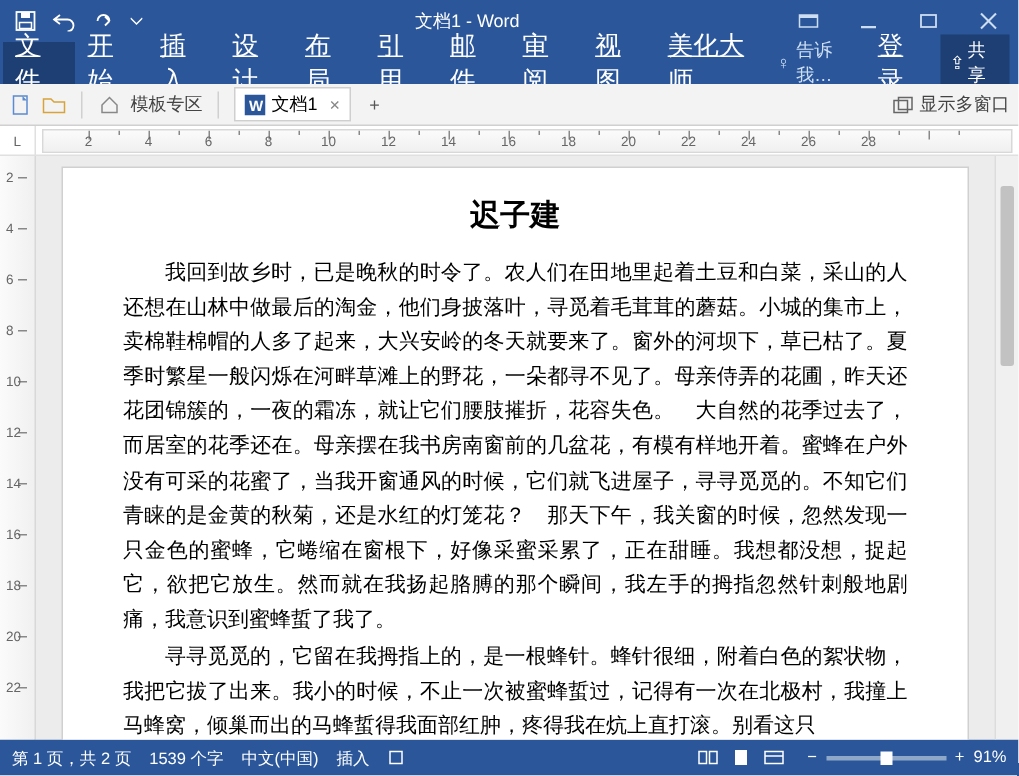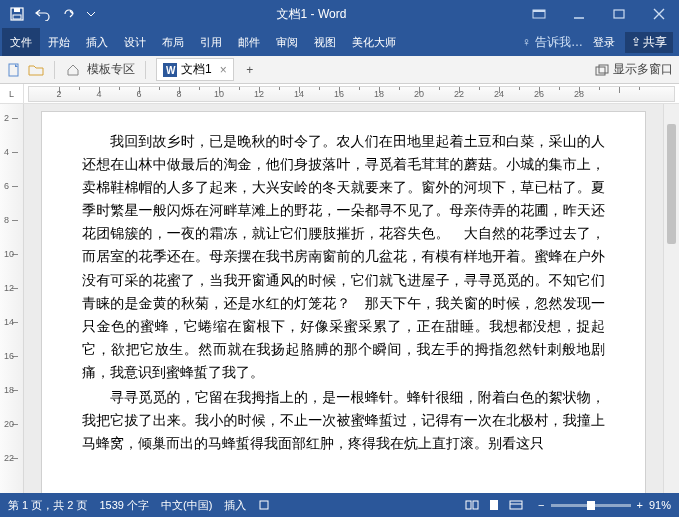--- a/index.html
+++ b/index.html
@@ -4,21 +4,21 @@
 <style>
   * { margin: 0; padding: 0; box-sizing: border-box; }
   body { width: 679px; height: 517px; font-family: "Microsoft YaHei", sans-serif; font-size: 12px; overflow: hidden; background: #fff; display: flex; flex-direction: column; }
   .titlebar { background: #2B579A; height: 28px; display: flex; align-items: center; color: #fff; }
   .titlebar .qat { display: flex; gap: 4px; padding: 0 6px; }
   .qat-btn { width: 22px; height: 22px; display: flex; align-items: center; justify-content: center; color: #fff; }
   .titlebar .title { flex: 1; text-align: center; font-size: 12px; }
   .winbtns { display: flex; }
   .winbtn { width: 40px; height: 28px; display: flex; align-items: center; justify-content: center; color: #d8e2f0; }
   .ribbon-tabs { background: #2B579A; height: 28px; display: flex; align-items: stretch; color: #fff; padding: 0 2px; }
-  .ribbon-tab { padding: 0 8px; display: flex; align-items: center; font-size: 11px; cursor: pointer; }
+  .ribbon-tab { padding: 0 8px; display: flex; align-items: center; font-size: 17px; cursor: pointer; text-decoration: underline; }
   .ribbon-tab.file { background: #1E3F73; }
   .ribbon-right { margin-left: auto; display: flex; align-items: center; gap: 4px; padding-right: 4px; }
   .tellme { color: #cfe0f5; display: flex; align-items: center; gap: 4px; font-size: 12px; }
   .share { background: #1E3F73; padding: 2px 6px; display: flex; align-items: center; gap: 2px; }
   .toolbar2 { height: 28px; background: #f3f3f3; border-bottom: 1px solid #d0d0d0; display: flex; align-items: center; padding: 0 6px; gap: 10px; }
   .tb-group { display: flex; align-items: center; gap: 6px; color: #444; }
   .tb-icon { width: 16px; height: 16px; display: flex; align-items: center; justify-content: center; }
   .tabstrip { display: flex; align-items: center; gap: 6px; }
   .doc-tab { display: flex; align-items: center; gap: 4px; padding: 2px 6px; border: 1px solid #cfcfcf; background: #fff; font-size: 12px; }
   .doc-tab .x { color: #888; margin-left: 4px; }
@@ -245,20 +245,21 @@
       <div class="v-num" style="top: 252px;">16</div>
       <div class="v-tick" style="top: 286px;"></div>
       <div class="v-num" style="top: 286px;">18</div>
       <div class="v-tick" style="top: 320px;"></div>
       <div class="v-num" style="top: 320px;">20</div>
       <div class="v-tick" style="top: 354px;"></div>
       <div class="v-num" style="top: 354px;">22</div>
     </div>
   <div class="page-area">
     <div class="page">
+      <div class="doc-title">迟子建</div>
       <p class="para">我回到故乡时，已是晚秋的时令了。农人们在田地里起着土豆和白菜，采山的人还想在山林中做最后的淘金，他们身披落叶，寻觅着毛茸茸的蘑菇。小城的集市上，卖棉鞋棉帽的人多了起来，大兴安岭的冬天就要来了。窗外的河坝下，草已枯了。夏季时繁星一般闪烁在河畔草滩上的野花，一朵都寻不见了。母亲侍弄的花圃，昨天还花团锦簇的，一夜的霜冻，就让它们腰肢摧折，花容失色。　大自然的花季过去了，而居室的花季还在。母亲摆在我书房南窗前的几盆花，有模有样地开着。蜜蜂在户外没有可采的花蜜了，当我开窗通风的时候，它们就飞进屋子，寻寻觅觅的。不知它们青睐的是金黄的秋菊，还是水红的灯笼花？　那天下午，我关窗的时候，忽然发现一只金色的蜜蜂，它蜷缩在窗根下，好像采蜜采累了，正在甜睡。我想都没想，捉起它，欲把它放生。然而就在我扬起胳膊的那个瞬间，我左手的拇指忽然针刺般地剧痛，我意识到蜜蜂蜇了我了。</p>
       <p class="para">寻寻觅觅的，它留在我拇指上的，是一根蜂针。蜂针很细，附着白色的絮状物，我把它拔了出来。我小的时候，不止一次被蜜蜂蜇过，记得有一次在北极村，我撞上马蜂窝，倾巢而出的马蜂蜇得我面部红肿，疼得我在炕上直打滚。别看这只</p>
     </div>
   </div>
   <div class="scroll-v">
     <div class="scroll-thumb"></div>
   </div>
 </div>
 
 <div class="statusbar">

